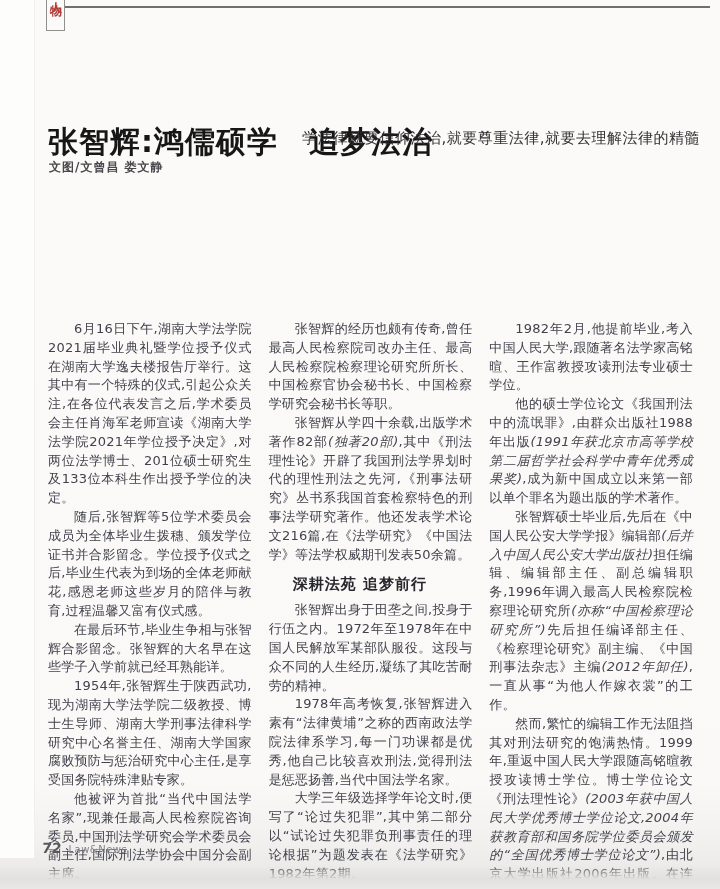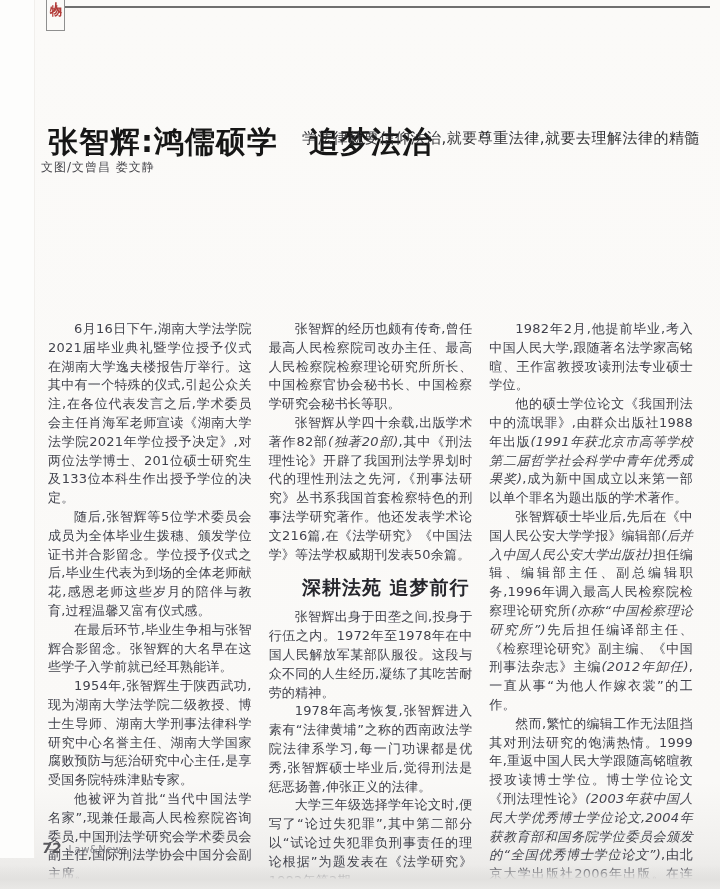--- a/index.html
+++ b/index.html
@@ -35,37 +35,37 @@
   .headline{
     position:absolute;top:74px;left:48px;right:20px;
     font-size:30px;font-weight:800;color:#161616;
     letter-spacing:1px;white-space:nowrap;margin-top:48px;
   }
   .subtitle{
     position:absolute;top:129px;left:49px;right:20px;
     font-size:15px;color:#333336;letter-spacing:0.5px;text-align:right;
   }
   .byline{
-    position:absolute;top:159px;left:41px;
-    font-size:12px;font-weight:normal;color:#47474c;letter-spacing:1px;
+    position:absolute;top:159px;left:49px;
+    font-size:12px;font-weight:bold;color:#47474c;letter-spacing:1px;
   }
   .columns{
     position:absolute;top:320px;left:48px;width:645px;
     display:flex;gap:17px;
   }
   .col{flex:1;min-width:0;}
   .para{
     margin:0;text-indent:2em;text-align:justify;
     font-size:13px;line-height:18.8px;color:#41424c;
     letter-spacing:0.2px;
   }
   .kai{font-style:italic;color:#45464f;}
   .sec-heading{
     margin:11px 0 7px 1.6em;
-    font-size:19px;font-weight:bold;color:#26262c;letter-spacing:1px;text-align:center;
+    font-size:15px;font-weight:bold;color:#26262c;letter-spacing:1px;
   }
   .footer{
     position:absolute;left:42px;top:840px;
     display:flex;align-items:baseline;gap:7px;color:#58585c;
   }
   .footer .pagenum{font-size:14px;font-weight:bold;transform:skewX(-6deg);}
   .footer .brand{font-size:10px;color:#83838a;letter-spacing:0.5px;}
   .bottom-band{
     position:absolute;left:0;bottom:0;width:720px;height:24px;
     background:linear-gradient(180deg,rgba(220,218,215,0) 0%,#e2e1df 60%,#e9e8e6 100%);
@@ -92,21 +92,21 @@
         <p class="para"><span>随后,张智辉等5位学术委员会成员为全体毕业生拨穗、颁发学位证书并合影留念。学位授予仪式之后,毕业生代表为到场的全体老师献花,感恩老师这些岁月的陪伴与教育,过程温馨又富有仪式感。</span></p>
         <p class="para"><span>在最后环节,毕业生争相与张智辉合影留念。张智辉的大名早在这些学子入学前就已经耳熟能详。</span></p>
         <p class="para"><span>1954年,张智辉生于陕西武功,现为湖南大学法学院二级教授、博士生导师、湖南大学刑事法律科学研究中心名誉主任、湖南大学国家腐败预防与惩治研究中心主任,是享受国务院特殊津贴专家。</span></p>
         <p class="para"><span>他被评为首批“当代中国法学名家”,现兼任最高人民检察院咨询委员,中国刑法学研究会学术委员会副主任,国际刑法学协会中国分会副主席。</span></p>
       </div>
     <div class="col">
         <p class="para"><span>张智辉的经历也颇有传奇,曾任最高人民检察院司改办主任、最高人民检察院检察理论研究所所长、中国检察官协会秘书长、中国检察学研究会秘书长等职。</span></p>
         <p class="para"><span>张智辉从学四十余载,出版学术著作82部</span><span class="kai">(独著20部)</span><span>,其中《刑法理性论》开辟了我国刑法学界划时代的理性刑法之先河,《刑事法研究》丛书系我国首套检察特色的刑事法学研究著作。他还发表学术论文216篇,在《法学研究》《中国法学》等法学权威期刊发表50余篇。</span></p>
         <h3 class="sec-heading">深耕法苑 追梦前行</h3>
         <p class="para"><span>张智辉出身于田垄之间,投身于行伍之内。1972年至1978年在中国人民解放军某部队服役。这段与众不同的人生经历,凝练了其吃苦耐劳的精神。</span></p>
-        <p class="para"><span>1978年高考恢复,张智辉进入素有“法律黄埔”之称的西南政法学院法律系学习,每一门功课都是优秀,张智辉硕士毕业后,觉得刑法是惩恶扬善,伸张正义的法律。</span></p>
+        <p class="para"><span>1978年高考恢复,张智辉进入素有“法律黄埔”之称的西南政法学院法律系学习,每一门功课都是优秀,他自己比较喜欢刑法,觉得刑法是惩恶扬善,当代中国法学名家。</span></p>
         <p class="para"><span>大学三年级选择学年论文时,便写了“论过失犯罪”,其中第二部分以“试论过失犯罪负刑事责任的理论根据”为题发表在《法学研究》1982年第2期。</span></p>
       </div>
     <div class="col">
         <p class="para"><span>1982年2月,他提前毕业,考入中国人民大学,跟随著名法学家高铭暄、王作富教授攻读刑法专业硕士学位。</span></p>
         <p class="para"><span>他的硕士学位论文《我国刑法中的流氓罪》,由群众出版社1988年出版</span><span class="kai">(1991年获北京市高等学校第二届哲学社会科学中青年优秀成果奖)</span><span>,成为新中国成立以来第一部以单个罪名为题出版的学术著作。</span></p>
         <p class="para"><span>张智辉硕士毕业后,先后在《中国人民公安大学学报》编辑部</span><span class="kai">(后并入中国人民公安大学出版社)</span><span>担任编辑、编辑部主任、副总编辑职务,1996年调入最高人民检察院检察理论研究所</span><span class="kai">(亦称“中国检察理论研究所”)</span><span>先后担任编译部主任、《检察理论研究》副主编、《中国刑事法杂志》主编</span><span class="kai">(2012年卸任)</span><span>,一直从事“为他人作嫁衣裳”的工作。</span></p>
         <p class="para"><span>然而,繁忙的编辑工作无法阻挡其对刑法研究的饱满热情。1999年,重返中国人民大学跟随高铭暄教授攻读博士学位。博士学位论文《刑法理性论》</span><span class="kai">(2003年获中国人民大学优秀博士学位论文,2004年获教育部和国务院学位委员会颁发的“全国优秀博士学位论文”)</span><span>,由北京大学出版社2006年出版。在连续6届的刑法学年会优秀论文评选中,他</span></p>
       </div>
   </div>
 

